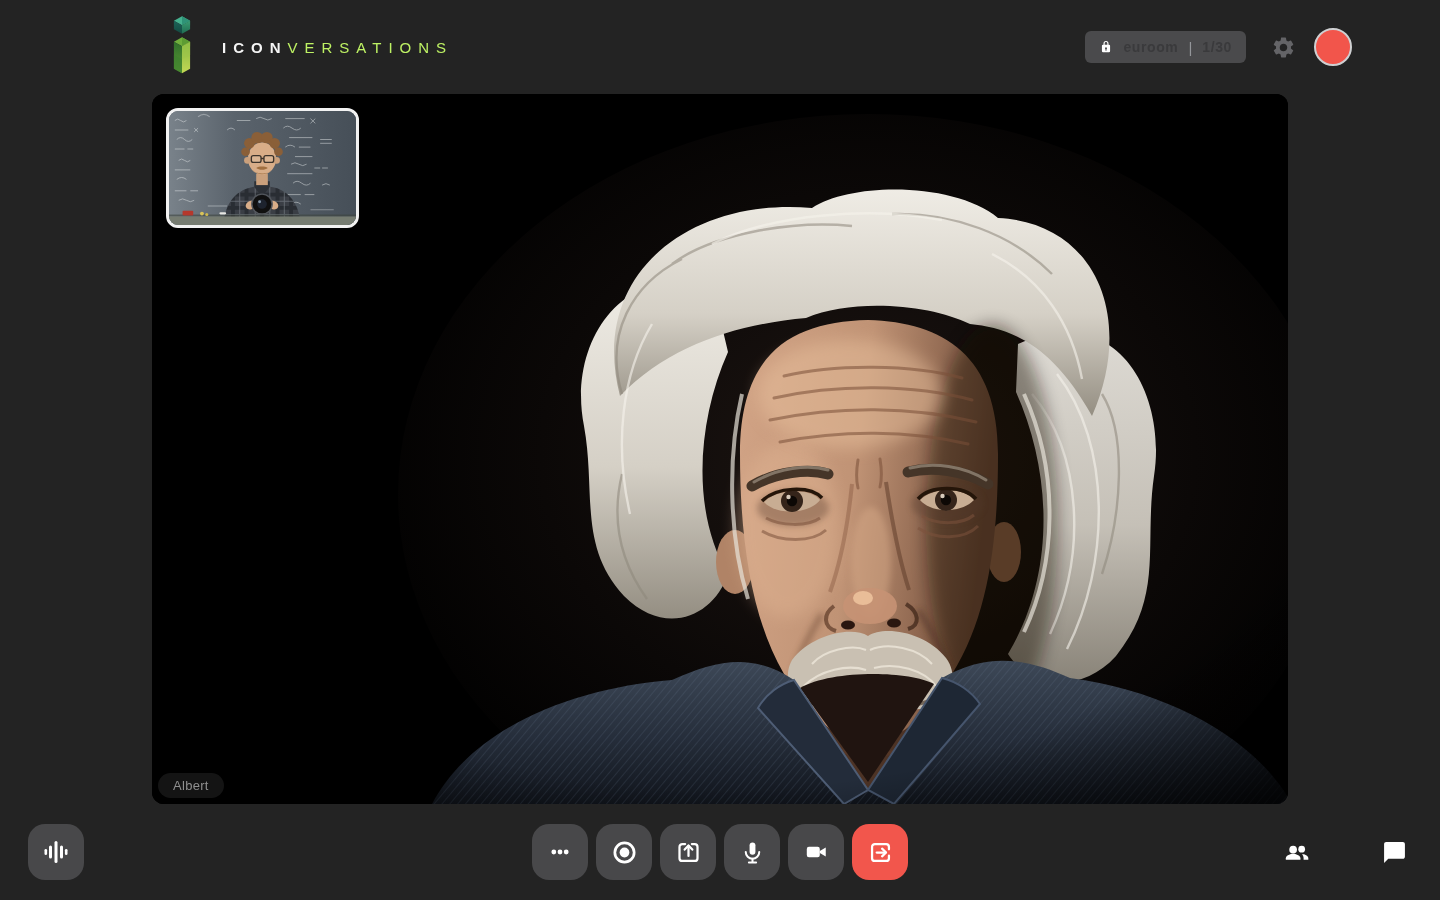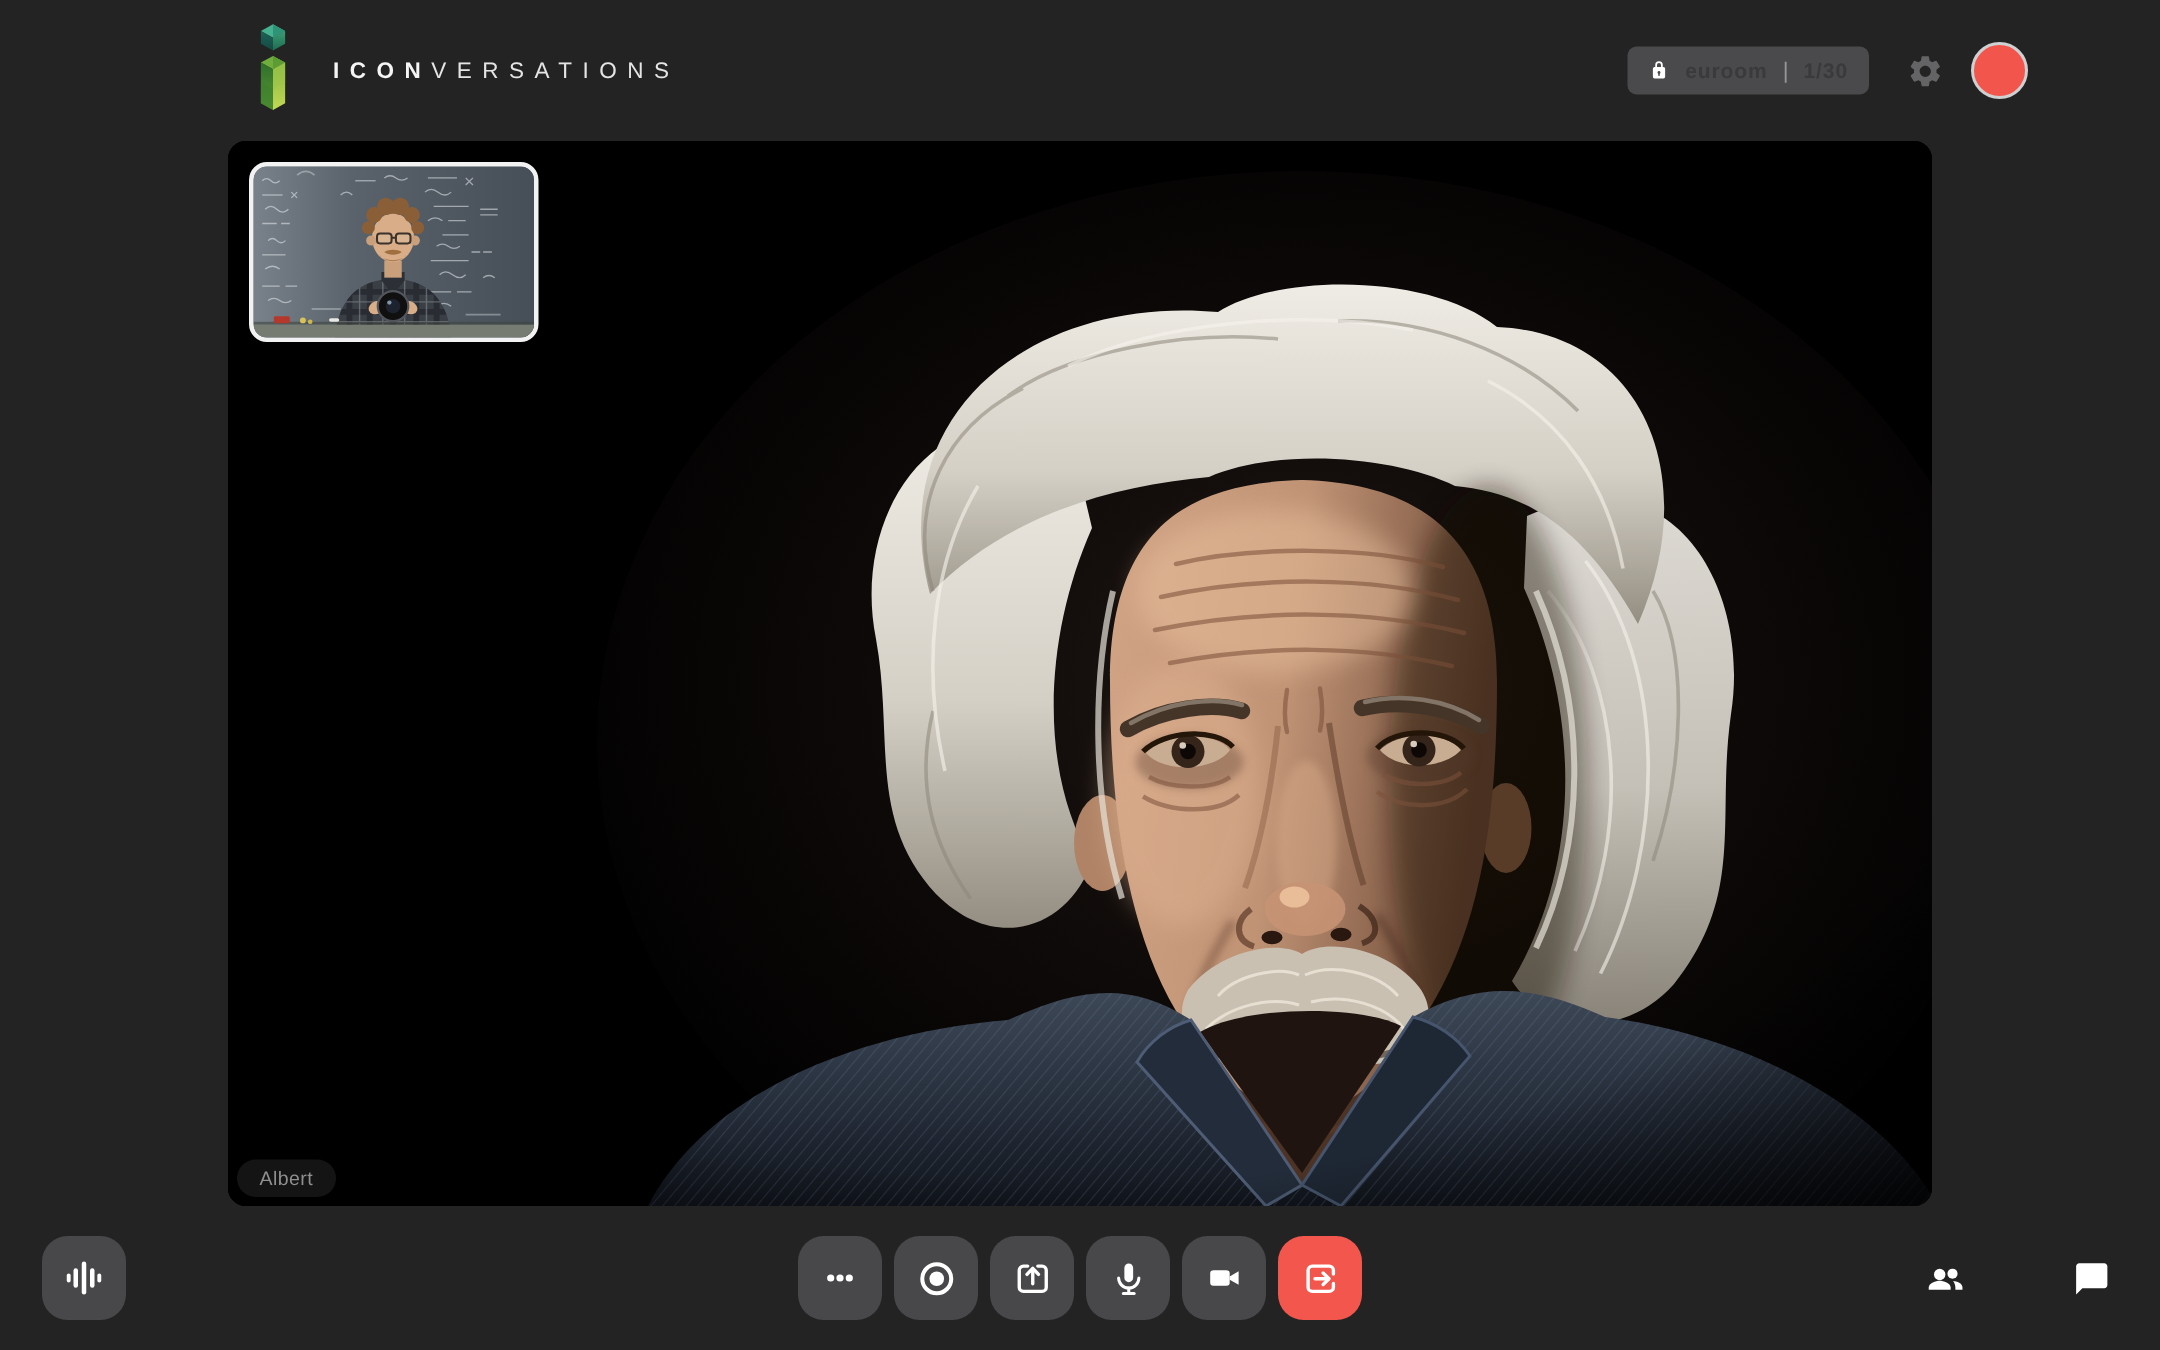--- a/index.html
+++ b/index.html
@@ -14,21 +14,21 @@
 
   
   .topbar {
     position:absolute; top:0; left:0; width:1440px; height:94px;
     display:flex; align-items:center; justify-content:space-between;
     padding:0 88px 0 168px;
   }
   .brand { display:flex; align-items:center; gap:26px; }
   .brand-text { color:#f5f5f5; font-size:15px; letter-spacing:7px; white-space:nowrap; }
   .brand-text .b { font-weight:700; }
-  .brand-text .l { font-weight:300; color:#e5e5e5; }
+  .brand-text .l { font-weight:300; color:#bef264; }
 
   .hdr-right { display:flex; align-items:center; gap:18px; }
   .room-pill {
     height:32px; background:#4a4a4c; border-radius:6px;
     display:flex; align-items:center; gap:10px; padding:0 14px;
   }
   .room-pill .room-name, .room-pill .room-cap {
     color:#3a3a3c; font-size:14px; font-weight:600; letter-spacing:.6px;
   }
   .room-pill .room-div { color:#94969a; font-size:15px; font-weight:300; }

